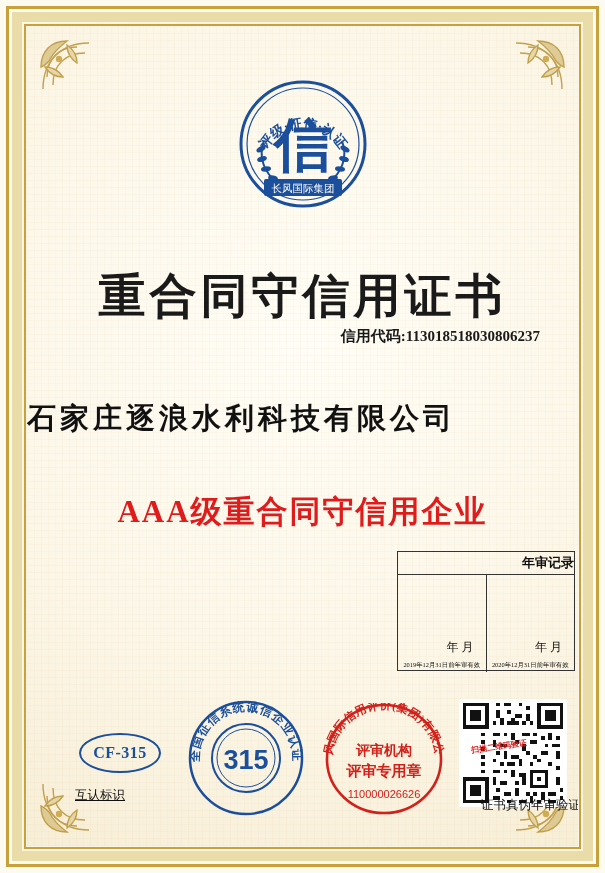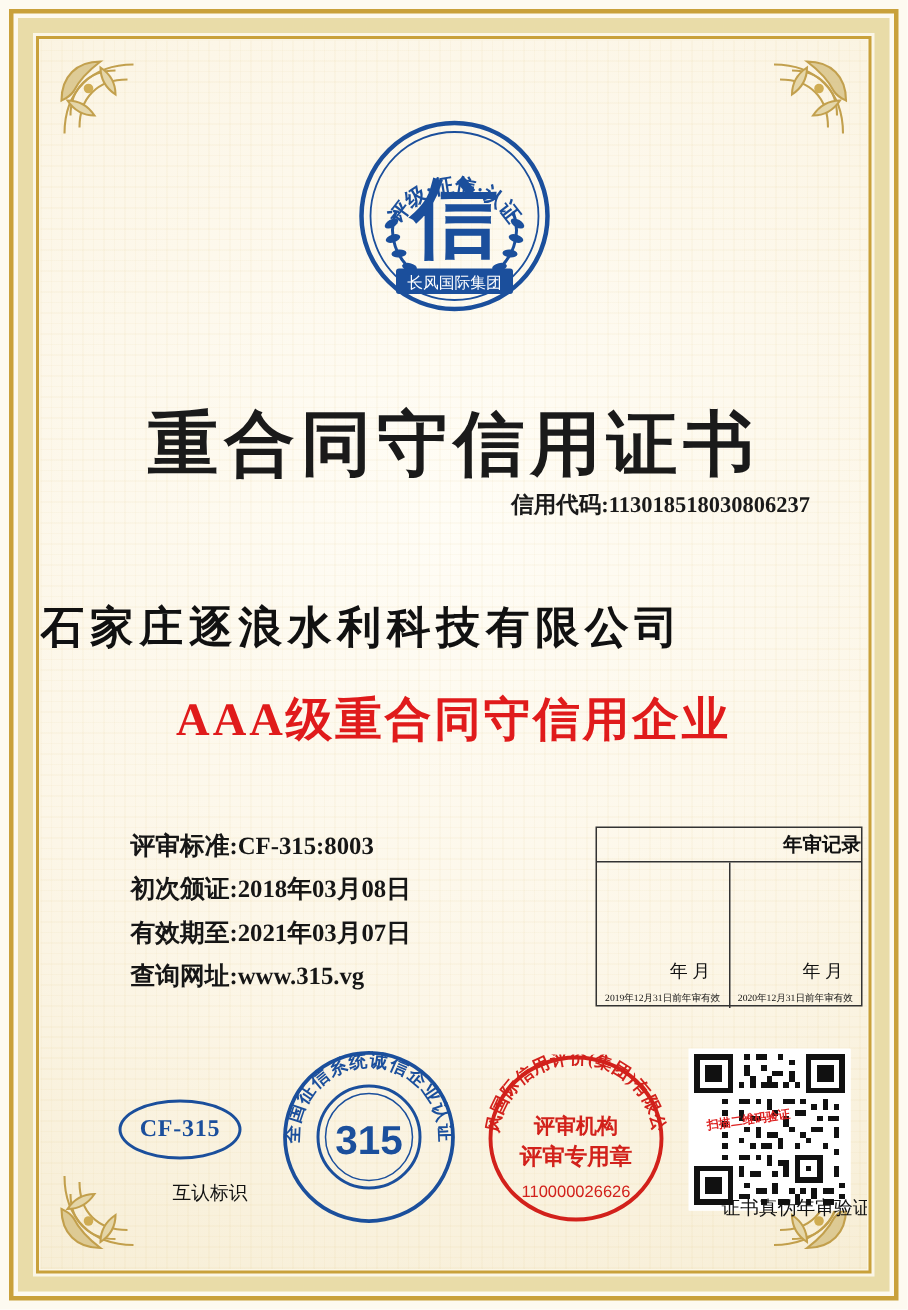--- a/index.html
+++ b/index.html
@@ -102,21 +102,21 @@
     left: 0; right: 0;
     top: 372px;
     font-size: 29px;
     font-weight: bold;
     letter-spacing: 4px;
     color: #111;
   }
   .grade {
     position: absolute;
     left: 0; right: 0;
-    top: 432px;
+    top: 464px;
     text-align: center;
     font-size: 31px;
     font-weight: bold;
     letter-spacing: 2px;
     color: #e01b1b;
   }
 
   
   .details {
     position: absolute;
@@ -196,23 +196,24 @@
     font-size: 16px;
     font-weight: bold;
     color: #1b4f9c;
     letter-spacing: 0.5px;
   }
   .cf-caption {
     position: absolute;
     left: 48px;
     top: 760px;
     width: 90px;
-    text-align: right;
+    text-align: left;
     font-size: 12.5px;
     color: #111;
+    text-decoration: underline;
   }
 
   .seal-blue {
     position: absolute;
     left: 160px;
     top: 672px;
     width: 118px;
     height: 118px;
   }
   .seal-red {
@@ -353,26 +354,20 @@
     <div class="title-main">重合同守信用证书</div>
 
     <div class="credit-code">
       <span>信用代码:</span><span>113018518030806237</span>
     </div>
 
     <div class="company">石家庄逐浪水利科技有限公司</div>
 
     <div class="grade">AAA级重合同守信用企业</div>
 
-    <div class="details">
-      <div class="row">评审标准:CF-315:8003</div>
-      <div class="row">初次颁证:2018年03月08日</div>
-      <div class="row">有效期至:2021年03月07日</div>
-      <div class="row">查询网址:www.315.vg</div>
-    </div>
 
     <div class="review-box">
       <div class="review-title">年审记录</div>
       <div class="review-cells">
         <div class="review-cell">
           <div class="ym">年  月</div>
           <div class="note">2019年12月31日前年审有效</div>
         </div>
         <div class="review-cell">
           <div class="ym">年  月</div>

